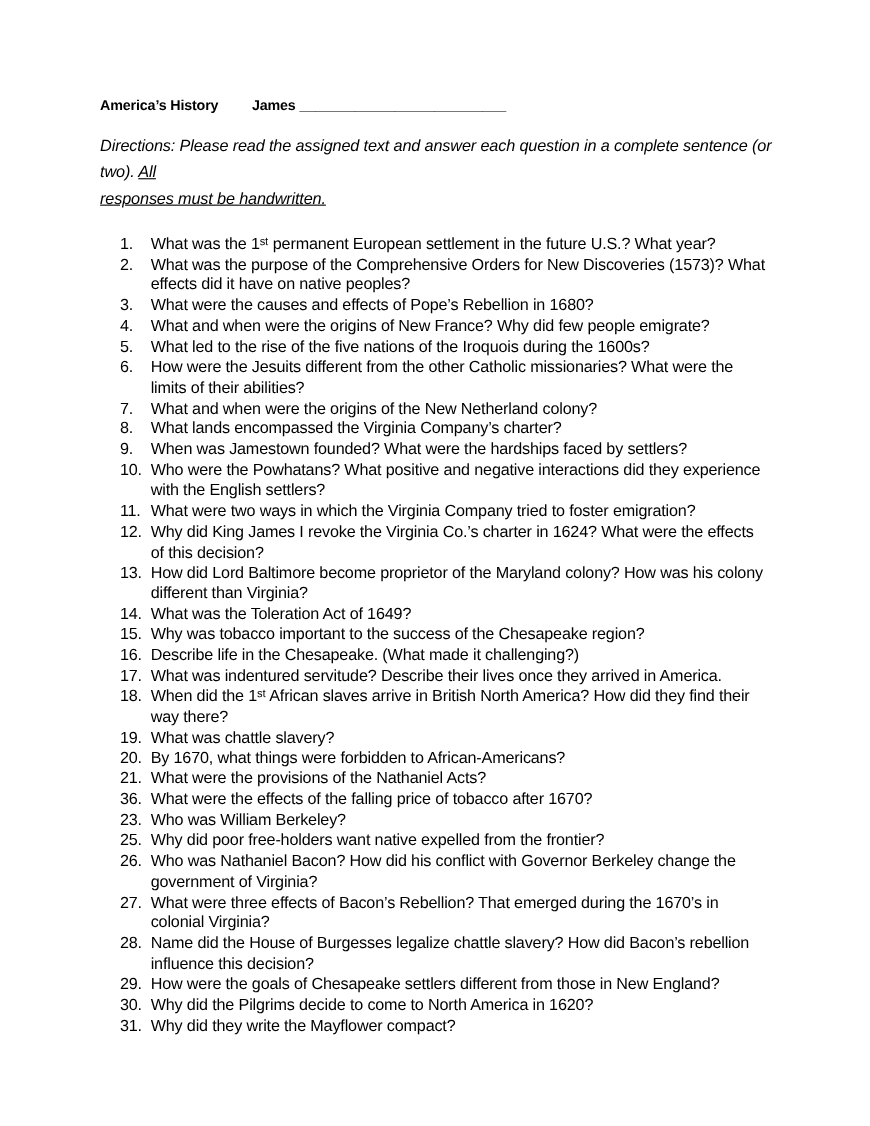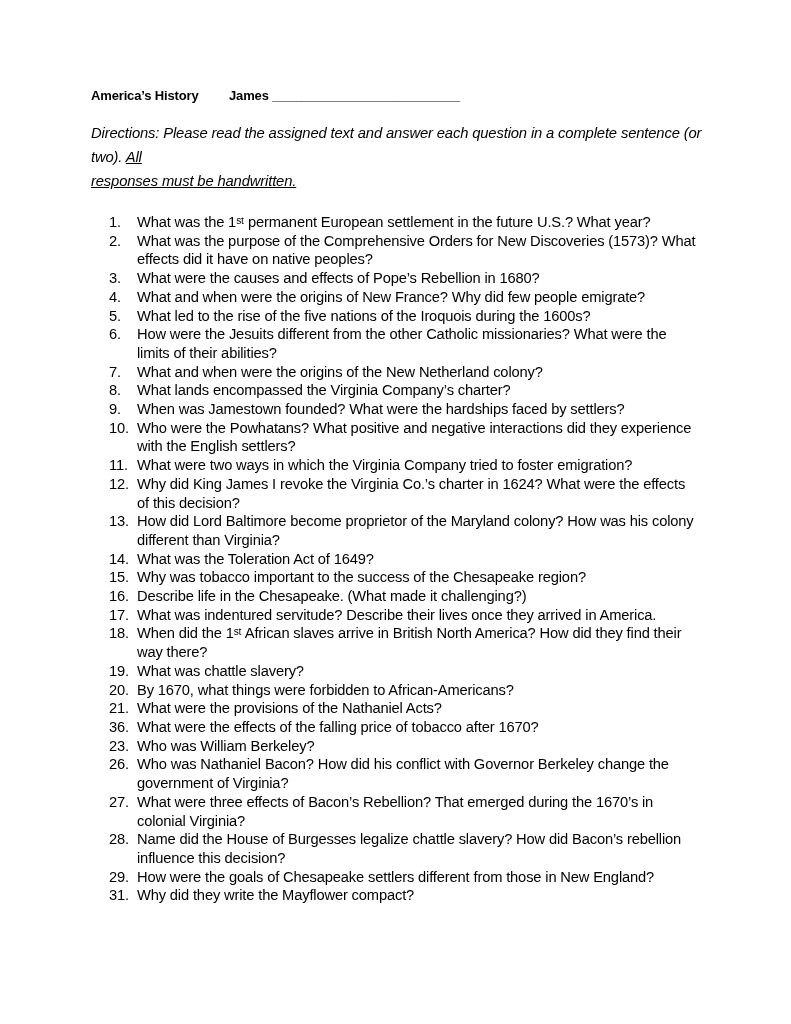--- a/index.html
+++ b/index.html
@@ -186,20 +186,24 @@
     <span class="q-num">36.</span>
     <span class="q-text">What were the effects of the falling price of tobacco after 1670?</span>
   </div>
 
   <div class="q-row">
     <span class="q-num">23.</span>
     <span class="q-text">Who was William Berkeley?</span>
   </div>
 
 
+  <div class="q-row">
+    <span class="q-num">25.</span>
+    <span class="q-text">Why did poor free-holders want native expelled from the frontier?</span>
+  </div>
 
   <div class="q-row">
     <span class="q-num">26.</span>
     <span class="q-text">Who was Nathaniel Bacon? How did his conflict with Governor Berkeley change the government of Virginia?</span>
   </div>
 
   <div class="q-row">
     <span class="q-num">27.</span>
     <span class="q-text">What were three effects of Bacon’s Rebellion? That emerged during the 1670’s in colonial Virginia?</span>
   </div>
@@ -207,20 +211,24 @@
   <div class="q-row">
     <span class="q-num">28.</span>
     <span class="q-text">Name did the House of Burgesses legalize chattle slavery? How did Bacon’s rebellion influence this decision?</span>
   </div>
 
   <div class="q-row">
     <span class="q-num">29.</span>
     <span class="q-text">How were the goals of Chesapeake settlers different from those in New England?</span>
   </div>
 
+  <div class="q-row">
+    <span class="q-num">30.</span>
+    <span class="q-text">Why did the Pilgrims decide to come to North America in 1620?</span>
+  </div>
 
   <div class="q-row">
     <span class="q-num">31.</span>
     <span class="q-text">Why did they write the Mayflower compact?</span>
   </div>
 </div>
 
 </div>
 
 </body></html>

